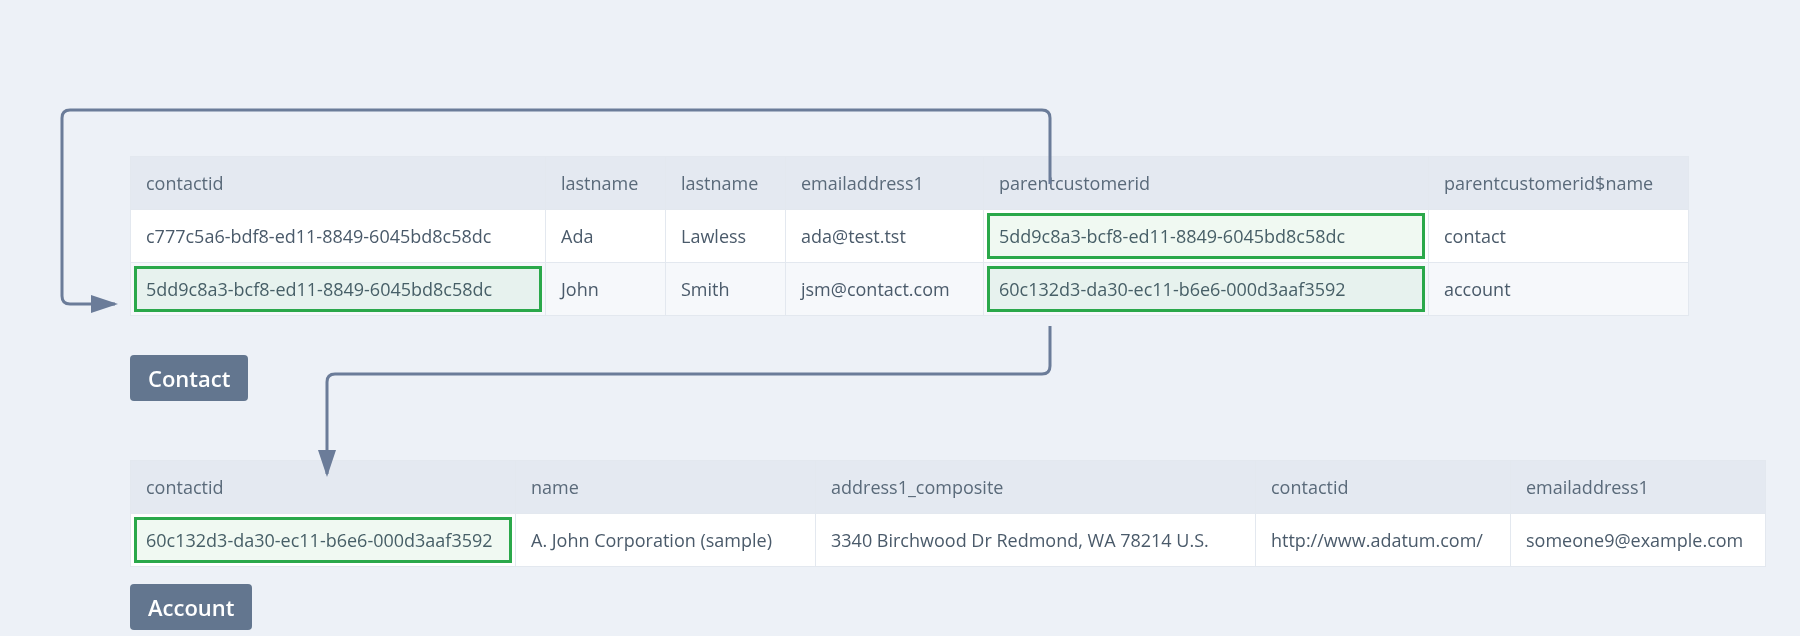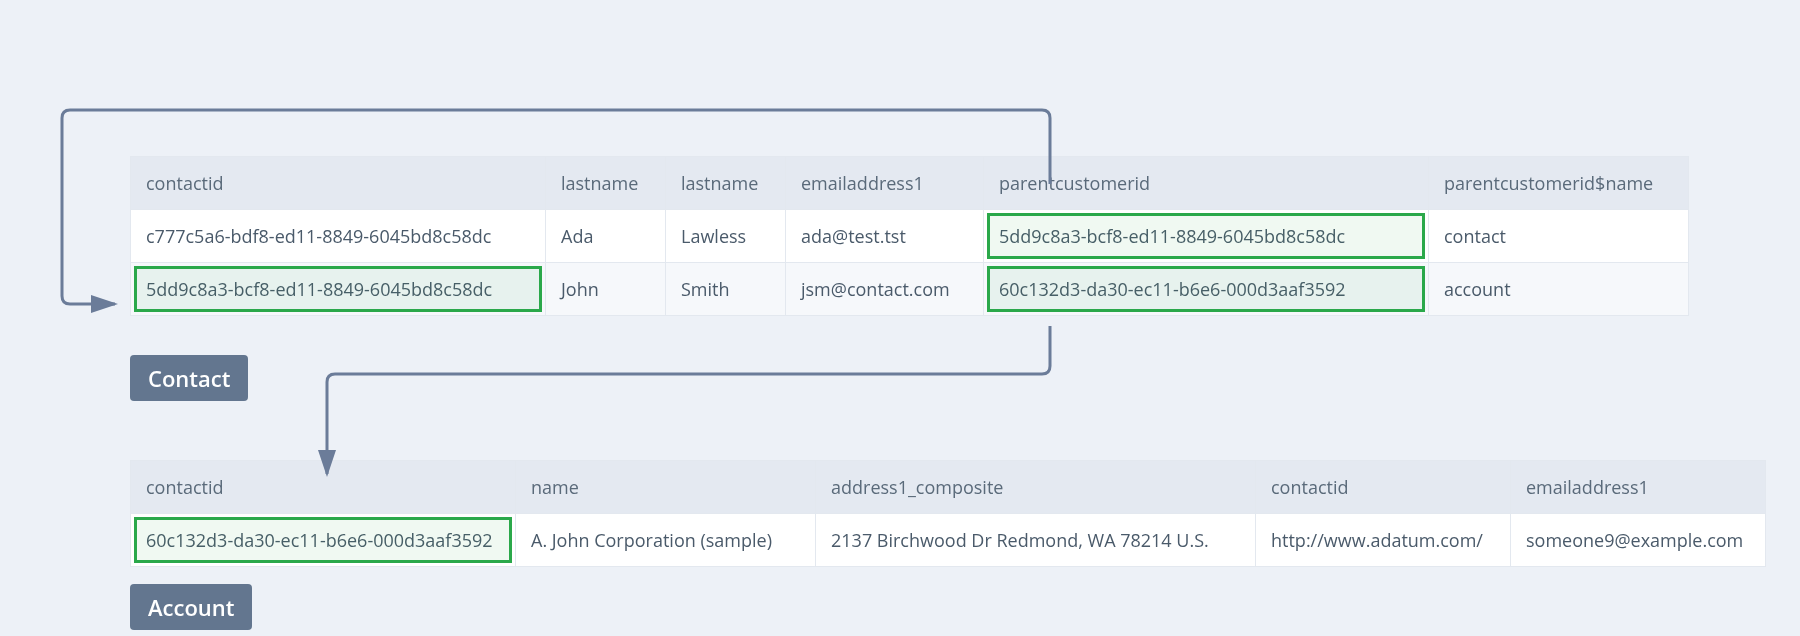--- a/index.html
+++ b/index.html
@@ -139,21 +139,21 @@
         <th>name</th>
         <th>address1_composite</th>
         <th>contactid</th>
         <th>emailaddress1</th>
       </tr>
     </thead>
     <tbody id="account-body">
         <tr>
           <td class="highlight">60c132d3-da30-ec11-b6e6-000d3aaf3592</td>
           <td>A. John Corporation (sample)</td>
-          <td>2137 Birchwood Dr Redmond, WA 78214 U.S.</td>
+          <td>3340 Birchwood Dr Redmond, WA 78214 U.S.</td>
           <td>http://www.adatum.com/</td>
           <td>someone9@example.com</td>
         </tr>
       </tbody>
   </table>
   <div id="label-account" class="label-pill">Account</div>
 
 </div>
 
 </body></html>

